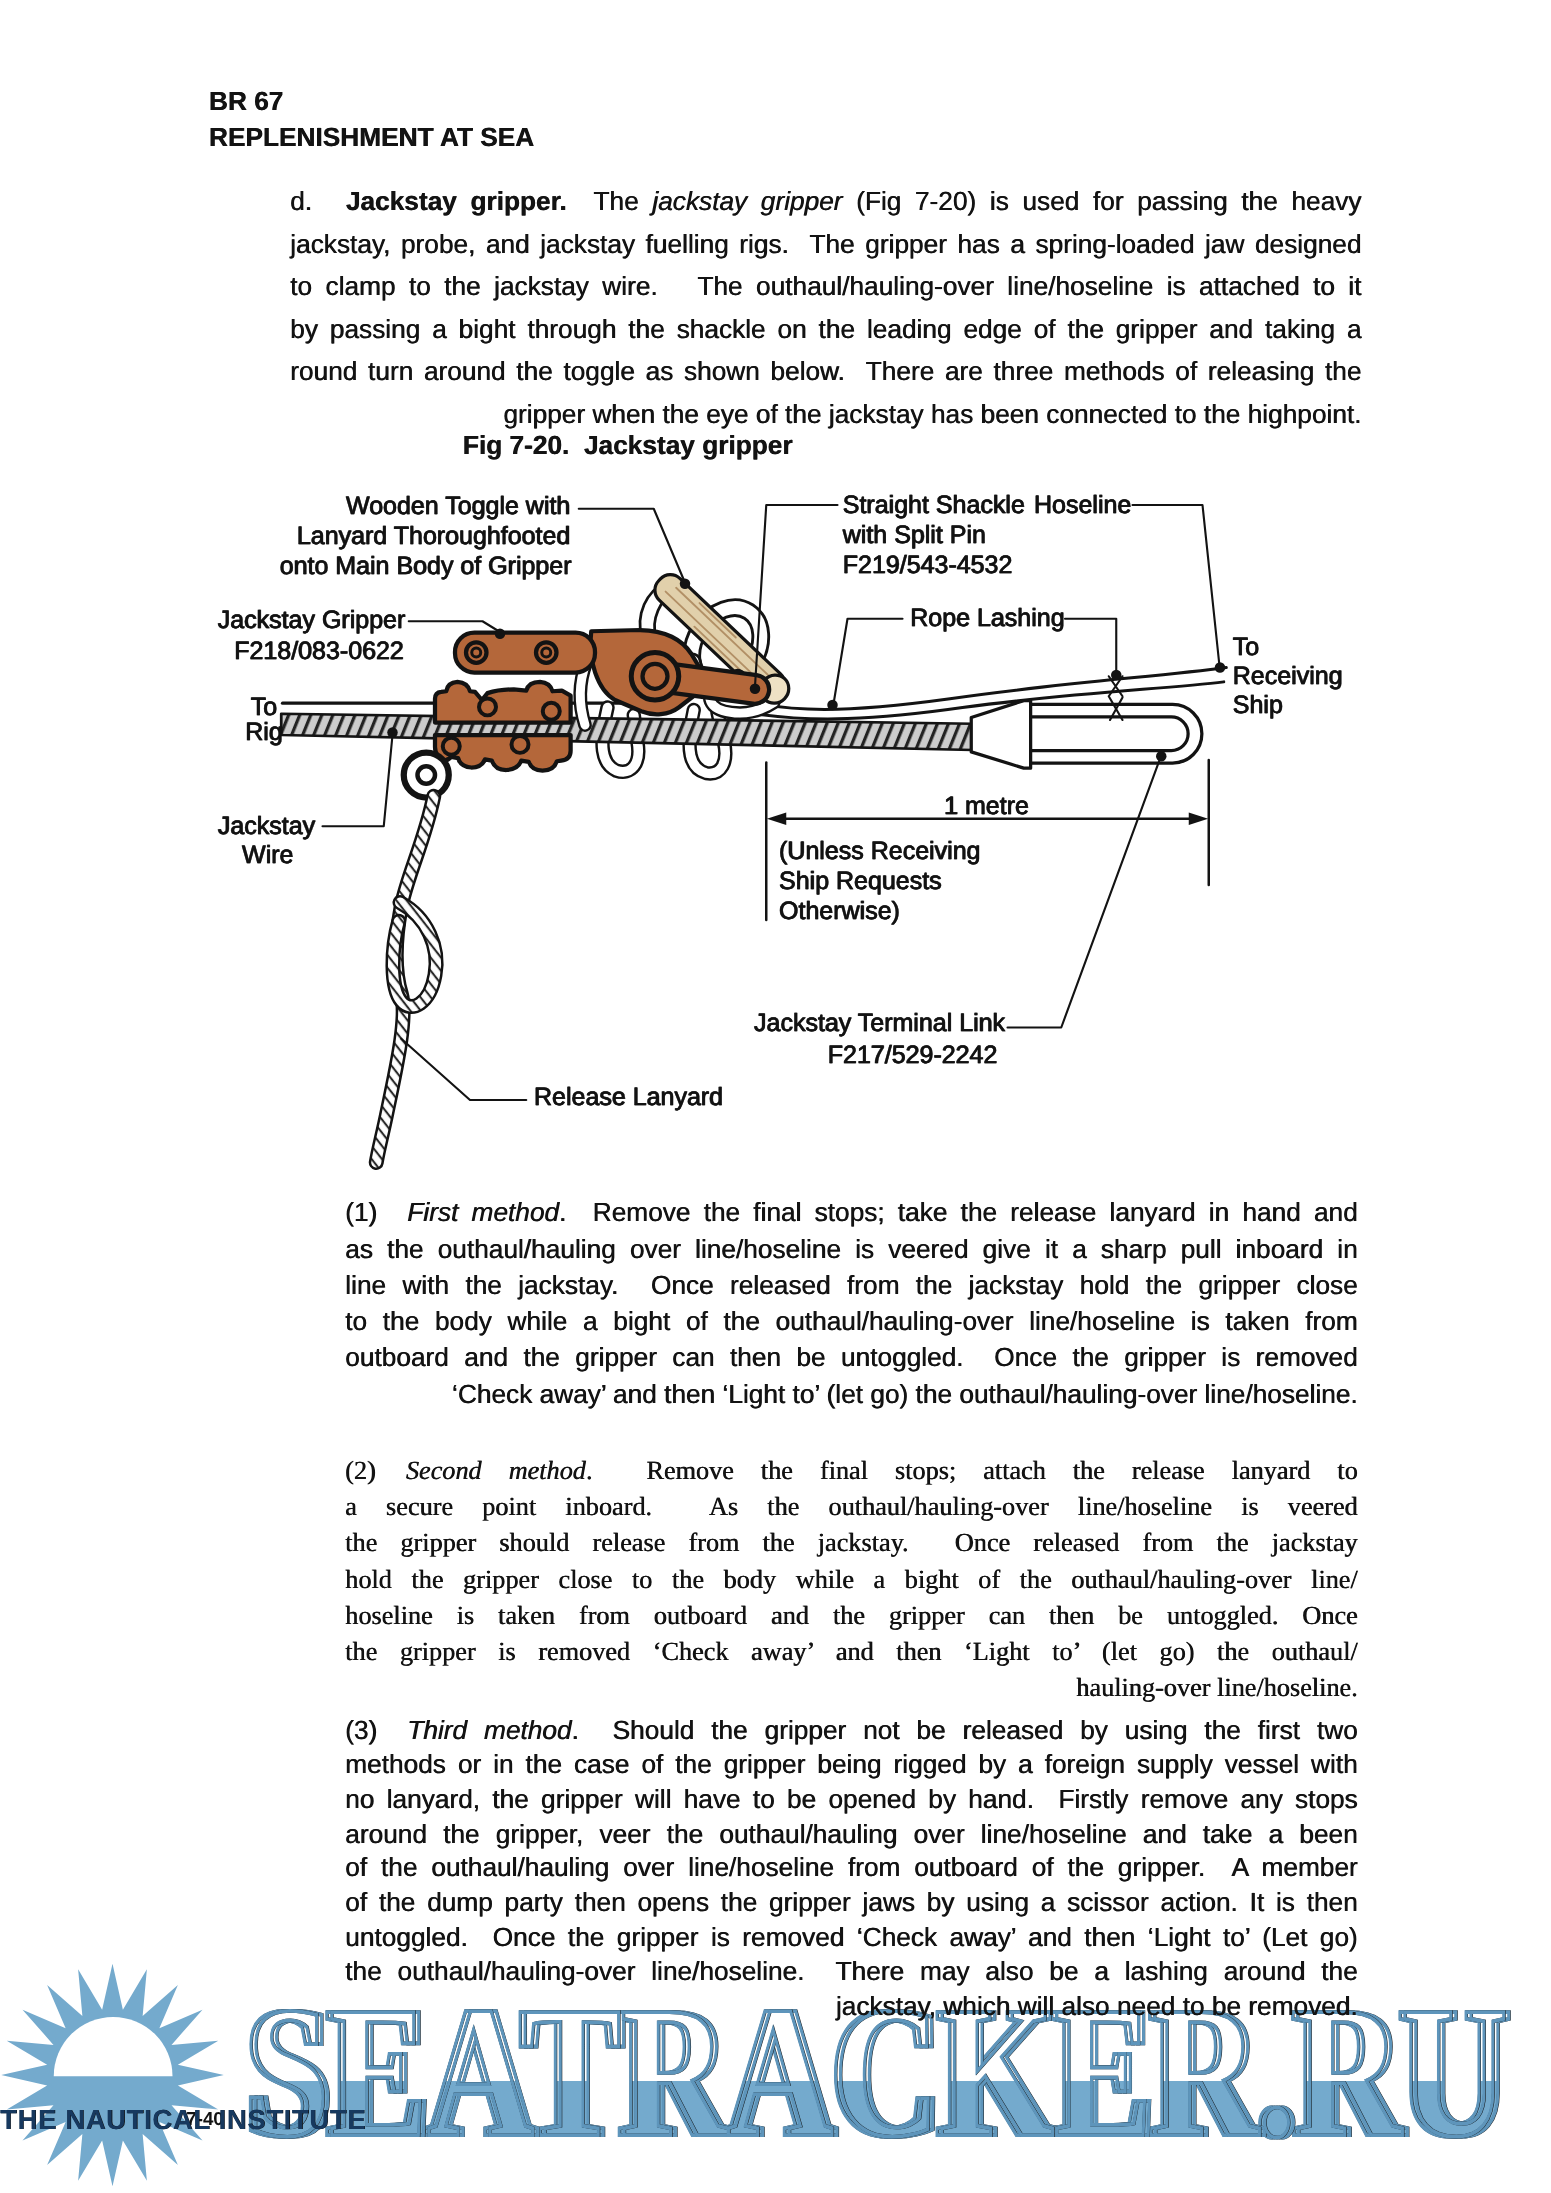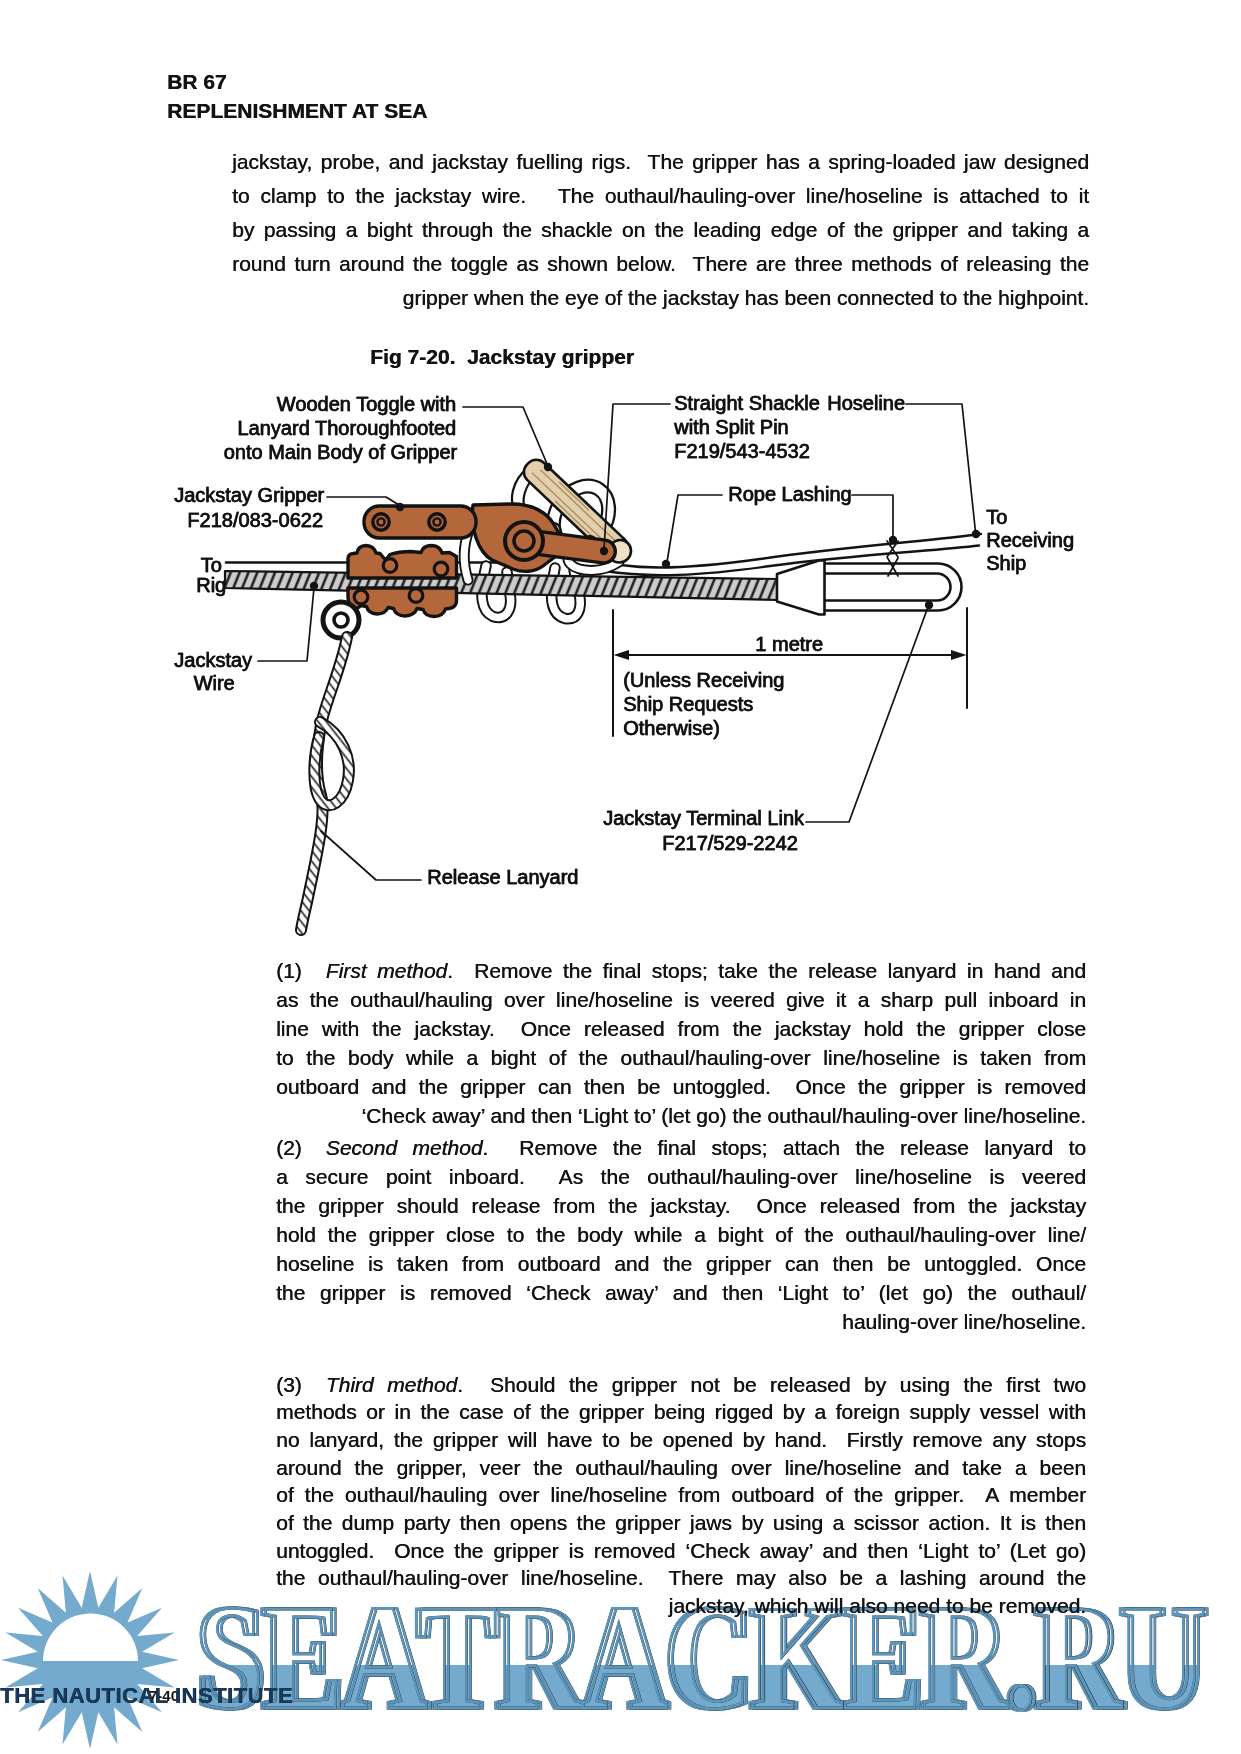--- a/index.html
+++ b/index.html
@@ -34,20 +34,21 @@
 <g font-family="Liberation Serif, serif" font-weight="bold" font-size="150">
 <text x="194" y="1708" textLength="1008" lengthAdjust="spacingAndGlyphs" fill="url(#wgrad)" stroke="#5e95bb" stroke-width="3">SEATRACKER.RU</text>
 <text x="202" y="1708" textLength="1008" lengthAdjust="spacingAndGlyphs" fill="url(#wgrad)" stroke="#5e95bb" stroke-width="3">SEATRACKER.RU</text>
 <text x="198" y="1708" textLength="1008" lengthAdjust="spacingAndGlyphs" fill="url(#wgrad)" stroke="#5e95bb" stroke-width="3">SEATRACKER.RU</text>
 </g>
 </svg>
 
 <div class="hdr">BR 67<br>REPLENISHMENT AT SEA</div>
 
 <div class="par" id="pd" style="left:232px;top:145px;width:857px;line-height:34px;">
+<div class="ln">d.<span class="tb" style="width:27px"></span><b>Jackstay gripper.</b>&nbsp; The <i>jackstay gripper</i> (Fig 7-20) is used for passing the heavy</div>
 <div class="ln">jackstay, probe, and jackstay fuelling rigs.&nbsp; The gripper has a spring-loaded jaw designed</div>
 <div class="ln">to clamp to the jackstay wire.&nbsp;&nbsp; The outhaul/hauling-over line/hoseline is attached to it</div>
 <div class="ln">by passing a bight through the shackle on the leading edge of the gripper and taking a</div>
 <div class="ln">round turn around the toggle as shown below.&nbsp; There are three methods of releasing the</div>
 <div class="lnl">gripper when the eye of the jackstay has been connected to the highpoint.</div>
 </div>
 
 <div class="cap">Fig 7-20.&nbsp; Jackstay gripper</div>
 
 <svg id="dg" width="1241" height="1754" viewBox="0 0 1241 1754">
@@ -200,21 +201,21 @@
 
 <div class="par" id="p1" style="left:276px;top:956px;width:810px;line-height:29px;">
 <div class="ln">(1)<span class="tb" style="width:24px"></span><i>First method</i>.&nbsp; Remove the final stops; take the release lanyard in hand and</div>
 <div class="ln">as the outhaul/hauling over line/hoseline is veered give it a sharp pull inboard in</div>
 <div class="ln">line with the jackstay.&nbsp; Once released from the jackstay hold the gripper close</div>
 <div class="ln">to the body while a bight of the outhaul/hauling-over line/hoseline is taken from</div>
 <div class="ln">outboard and the gripper can then be untoggled.&nbsp; Once the gripper is removed</div>
 <div class="lnl">‘Check away’ and then ‘Light to’ (let go) the outhaul/hauling-over line/hoseline.</div>
 </div>
 
-<div class="par" id="p2" style="left:276px;top:1133px;width:810px;line-height:29px;">
+<div class="par" id="p2" style="left:276px;top:1162px;width:810px;line-height:29px;font-family:Liberation Serif, serif;">
 <div class="ln">(2)<span class="tb" style="width:24px"></span><i>Second method</i>.&nbsp; Remove the final stops; attach the release lanyard to</div>
 <div class="ln">a secure point inboard.&nbsp; As the outhaul/hauling-over line/hoseline is veered</div>
 <div class="ln">the gripper should release from the jackstay.&nbsp; Once released from the jackstay</div>
 <div class="ln">hold the gripper close to the body while a bight of the outhaul/hauling-over line/</div>
 <div class="ln">hoseline is taken from outboard and the gripper can then be untoggled. Once</div>
 <div class="ln">the gripper is removed ‘Check away’ and then ‘Light to’ (let go) the outhaul/</div>
 <div class="lnl">hauling-over line/hoseline.</div>
 </div>
 
 <div class="par" id="p3" style="left:276px;top:1370.5px;width:810px;line-height:27.7px;">

